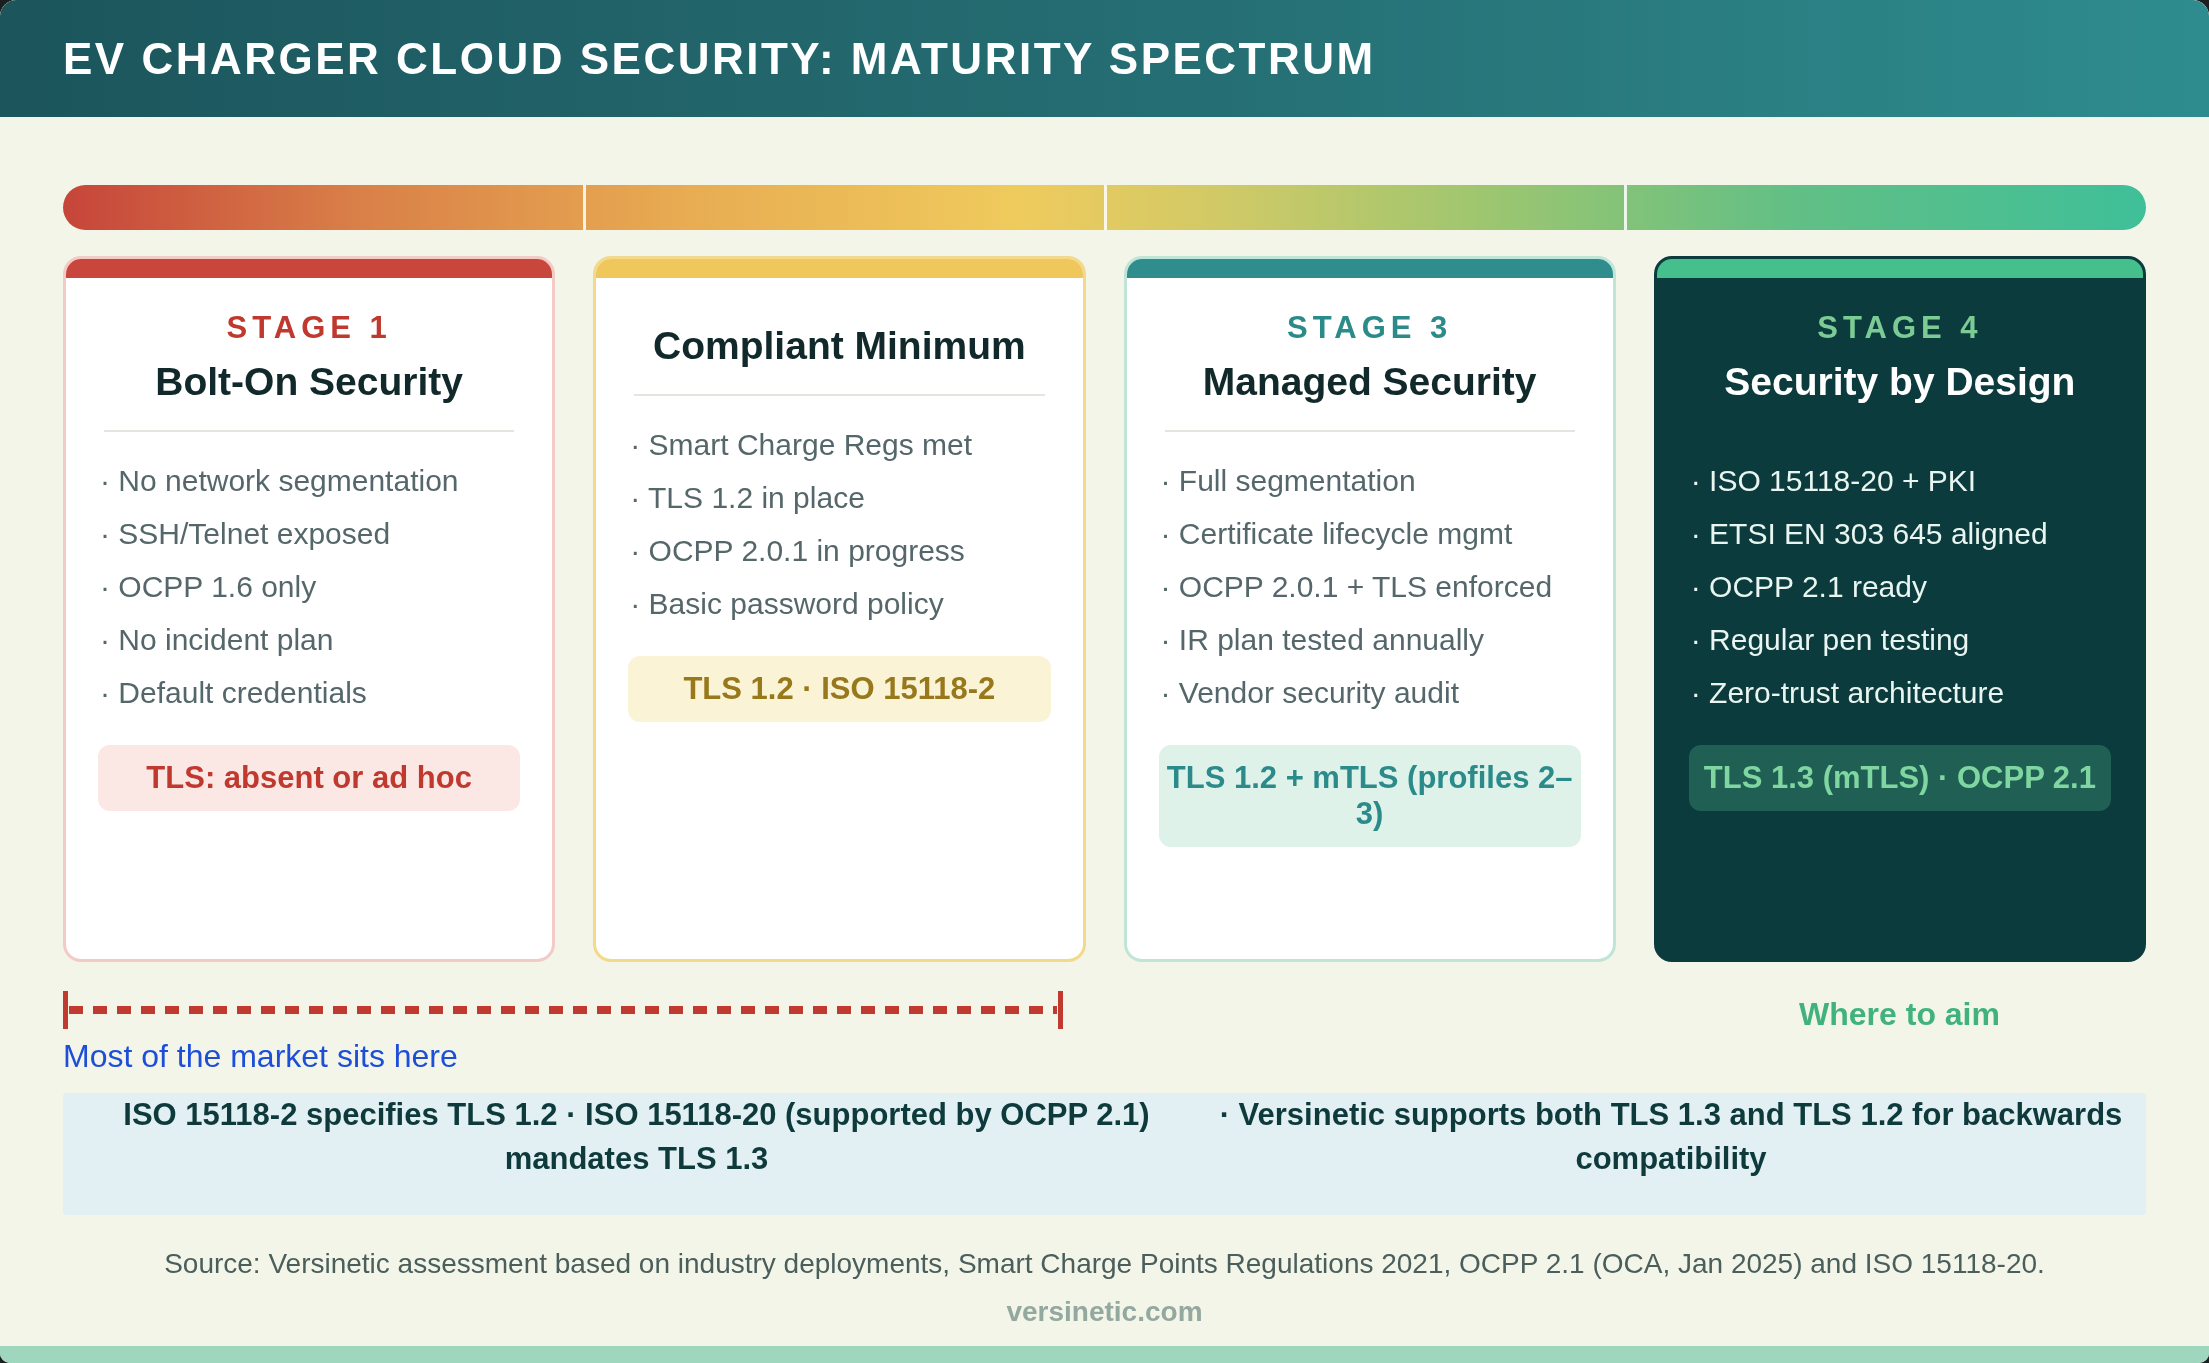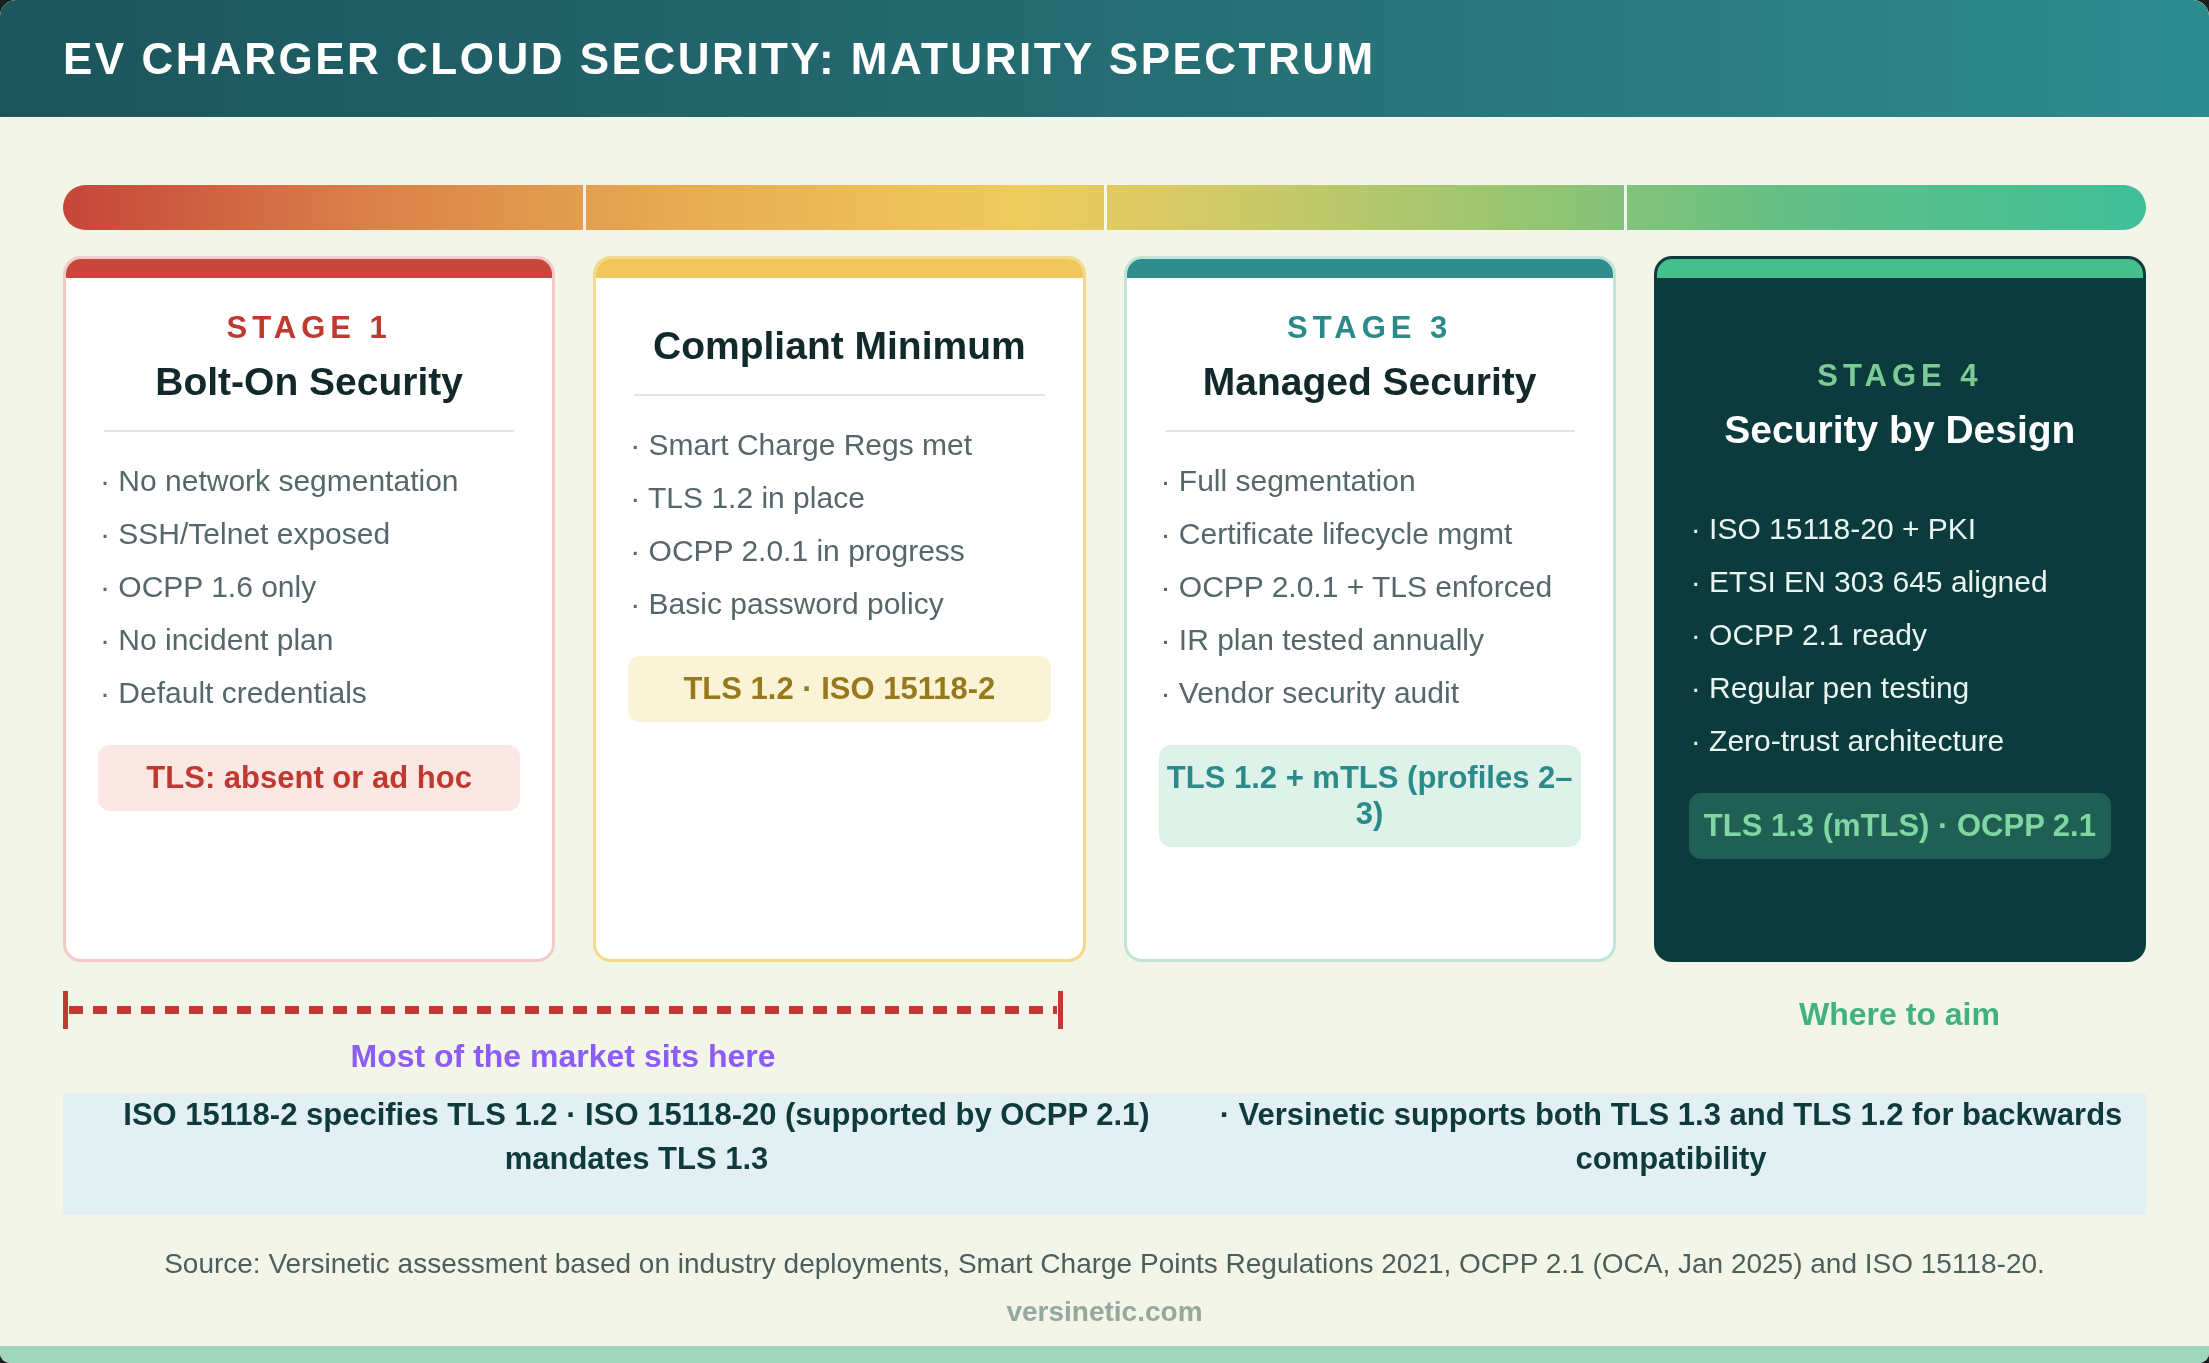--- a/index.html
+++ b/index.html
@@ -63,40 +63,40 @@
   .card.s2 { border-color:#F2D98B; }
   .s2 .card-top { background:#EFC75B; }
   .s2 .stage-label { color:#A4830F; }
   .s2 .pill { background:#FBF3D6; color:#97781B; }
   
   .card.s3 { border-color:#BFE5D6; }
   .s3 .card-top { background:#2F8D8E; }
   .s3 .stage-label { color:#2B8B8B; }
   .s3 .pill { background:#DFF2EA; color:#2B8B8B; }
   
-  .card.s4 { background:#0C3B3E; border-color:#0C3B3E;gap:48px; }
+  .card.s4 { background:#0C3B3E; border-color:#0C3B3E; }
   .s4 .card-top { background:#45C08D; }
   .s4 .stage-label { color:#7CCB95; }
   .s4 .card-title { color:#FFFFFF; }
   .s4 .card-divider { background:transparent; }
   .s4 .bullets { color:#E9F5F0; }
   .s4 .pill { background:#206054; color:#7FD6A0; }
   
   .market-marker { position:absolute; left:63px; top:991px; width:1000px; height:38px; }
   .market-marker .dashes {
     position:absolute; left:6px; right:6px; top:15px; height:8px;
     background:repeating-linear-gradient(90deg,#C13A30 0 14px, transparent 14px 24px);
   }
   .market-marker .tick {
     position:absolute; top:0; width:5px; height:38px; background:#C13A30;
   }
   .tick.left { left:0; } .tick.right { right:0; }
   .market-label {
-    position:absolute; left:63px; top:1038px; width:1000px; text-align:center;
-    color:#8b5cf6; font-size:32px; font-weight:bold;
+    position:absolute; left:63px; top:1038px; width:1000px; text-align:left;
+    color:#1d4ed8; font-size:32px; font-weight:normal;
   }
   .aim-label {
     position:absolute; left:1653px; top:996px; width:493px; text-align:center;
     color:#41B27E; font-size:32px; font-weight:bold;
   }
   
   .info-box {
     position:absolute; left:63px; right:63px; top:1093px; height:122px;
     background:#E2F0F4; border-radius:3px;
     display:flex; flex-direction:row; justify-content:center;

